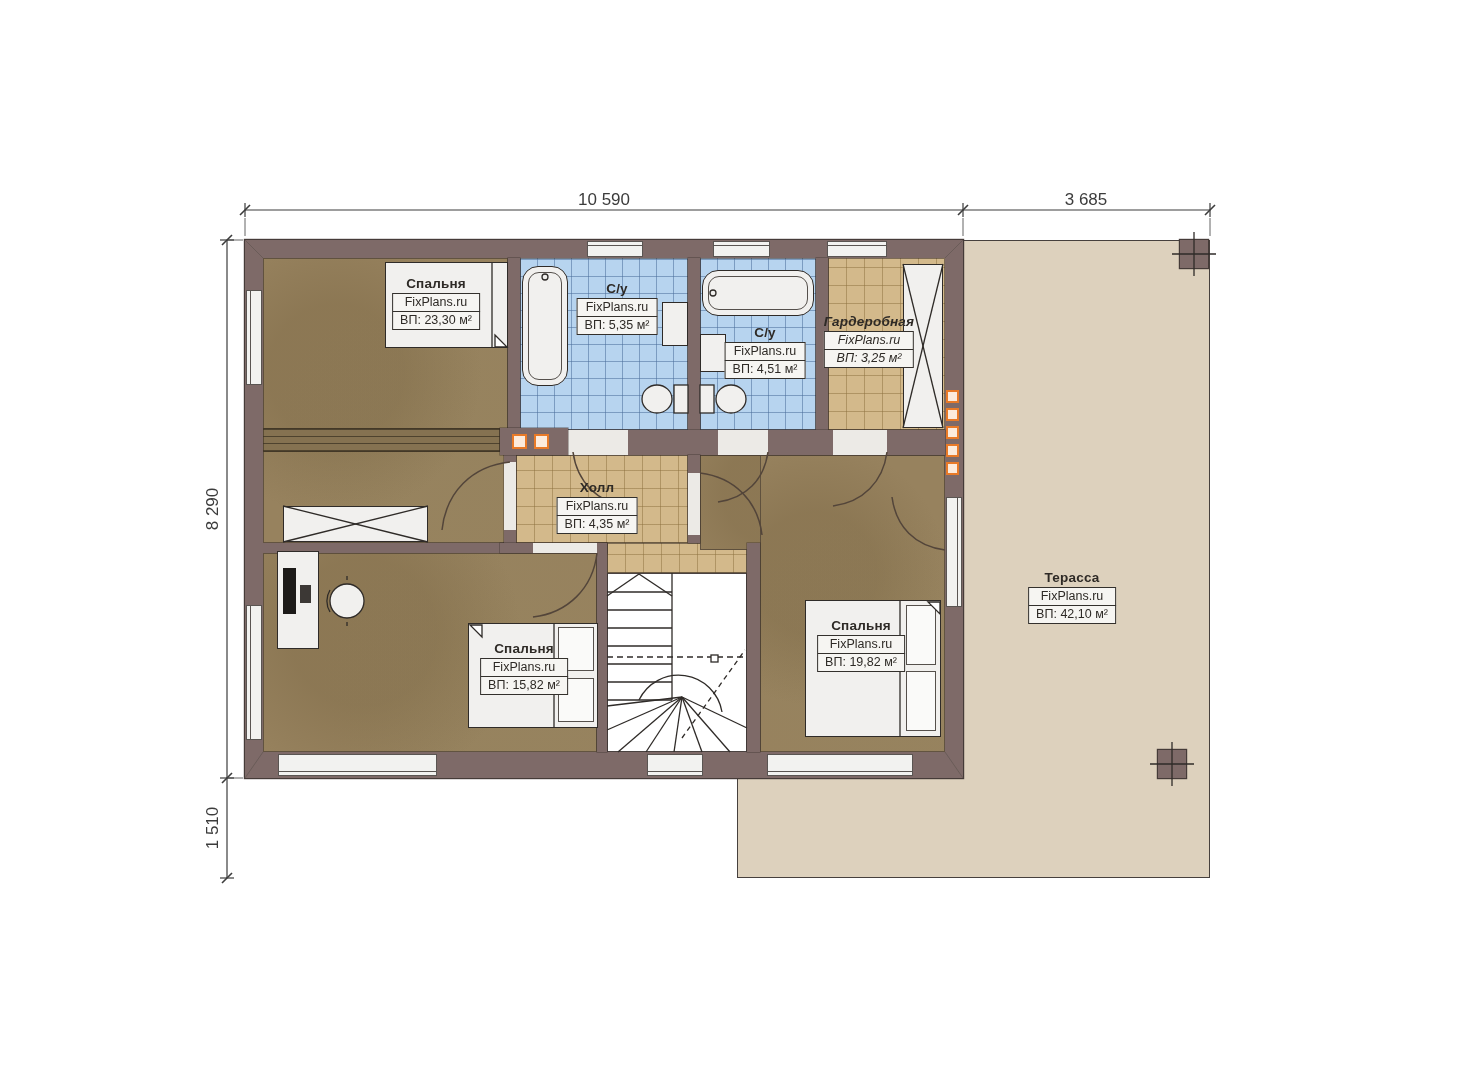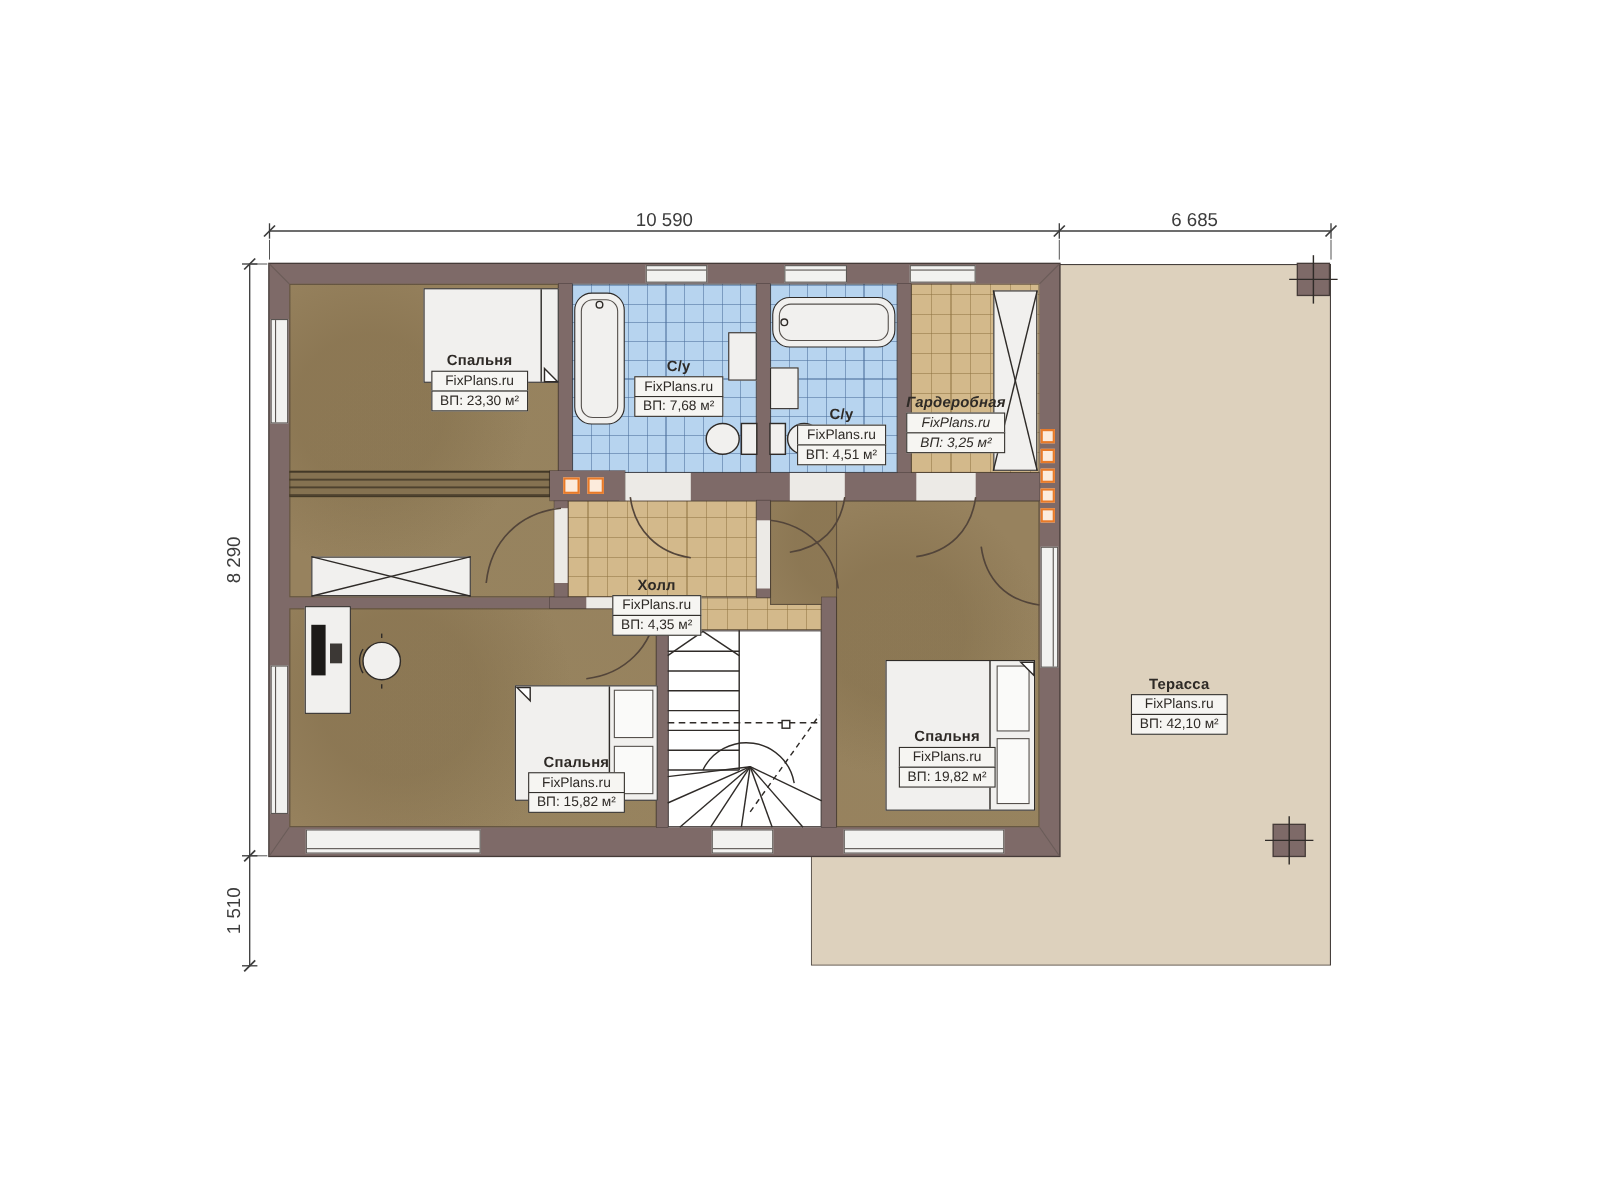--- a/index.html
+++ b/index.html
@@ -38,21 +38,21 @@
   .furn{background:var(--furn);border:1.5px solid var(--furnLine);box-sizing:border-box;position:absolute;}
   .tub{border-radius:16px;}
   .tub::after{content:"";position:absolute;inset:5px;border:1.2px solid #55504c;border-radius:11px;}
   .pillow{background:#fafaf9;border:1.2px solid #55504c;box-sizing:border-box;position:absolute;}
   .vent{background:var(--orangeFill);border:2px solid var(--orange);box-sizing:border-box;position:absolute;}
   .stripes{background:var(--floorBrownDark);
      background-image:repeating-linear-gradient(0deg, rgba(60,50,35,.75) 0 1.5px, transparent 1.5px 7px);
      border:1px solid rgba(60,50,35,.6);box-sizing:border-box;}
   
   .room-label{position:absolute;transform:translateX(-50%);text-align:center;color:var(--text);}
-  .room-name{font-weight:bold;font-size:13.5px;white-space:nowrap;letter-spacing:.2px;margin-top:44px;}
+  .room-name{font-weight:bold;font-size:13.5px;white-space:nowrap;letter-spacing:.2px;}
   .label-box{display:block;background:var(--labelBg);border:1.5px solid #33302c;font-size:12.5px;
              padding:1px 7px 2px 7px;margin-top:2px;white-space:nowrap;text-align:center;}
   .label-box + .label-box{margin-top:-1.5px;}
   
   .dim-text{position:absolute;font-size:17px;color:var(--dim);transform:translateX(-50%);white-space:nowrap;}
   .dim-text-v{position:absolute;font-size:17px;color:var(--dim);white-space:nowrap;
               transform:translate(-50%,-50%) rotate(-90deg);}
   svg{position:absolute;left:0;top:0;}
 </style>
 </head>
@@ -246,33 +246,33 @@
         <line x1="220" y1="878" x2="234" y2="878"></line>
       <line x1="222" y1="245" x2="232" y2="235" stroke-width="1.6"></line>
       <line x1="222" y1="783" x2="232" y2="773" stroke-width="1.6"></line>
       <line x1="222" y1="883" x2="232" y2="873" stroke-width="1.6"></line>
       <line x1="228" y1="240" x2="243" y2="240" stroke-width="0.8"></line>
       <line x1="228" y1="778" x2="243" y2="778" stroke-width="0.8"></line>
     </g>
   </svg>
 
   <div class="dim-text" style="left:604px;top:190px;">10 590</div>
-  <div class="dim-text" style="left:1086px;top:190px;">6 685</div>
+  <div class="dim-text" style="left:1086px;top:190px;">3 685</div>
   <div class="dim-text-v" style="left:213px;top:509px;">8 290</div>
   <div class="dim-text-v" style="left:213px;top:828px;">1 510</div>
 
   <div class="room-label" style="left:436px;top:276px;">
     <div class="room-name">Спальня</div>
     <span class="label-box">FixPlans.ru</span>
     <span class="label-box">ВП: 23,30 м²</span>
   </div>
   <div class="room-label" style="left:617px;top:281px;">
     <div class="room-name">С/у</div>
     <span class="label-box">FixPlans.ru</span>
-    <span class="label-box">ВП: 7,68 м²</span>
+    <span class="label-box">ВП: 5,35 м²</span>
   </div>
   <div class="room-label" style="left:765px;top:325px;">
     <div class="room-name">С/у</div>
     <span class="label-box">FixPlans.ru</span>
     <span class="label-box">ВП: 4,51 м²</span>
   </div>
   <div class="room-label" style="left:869px;top:314px;font-style:italic;">
     <div class="room-name">Гардеробная</div>
     <span class="label-box">FixPlans.ru</span>
     <span class="label-box">ВП: 3,25 м²</span>

